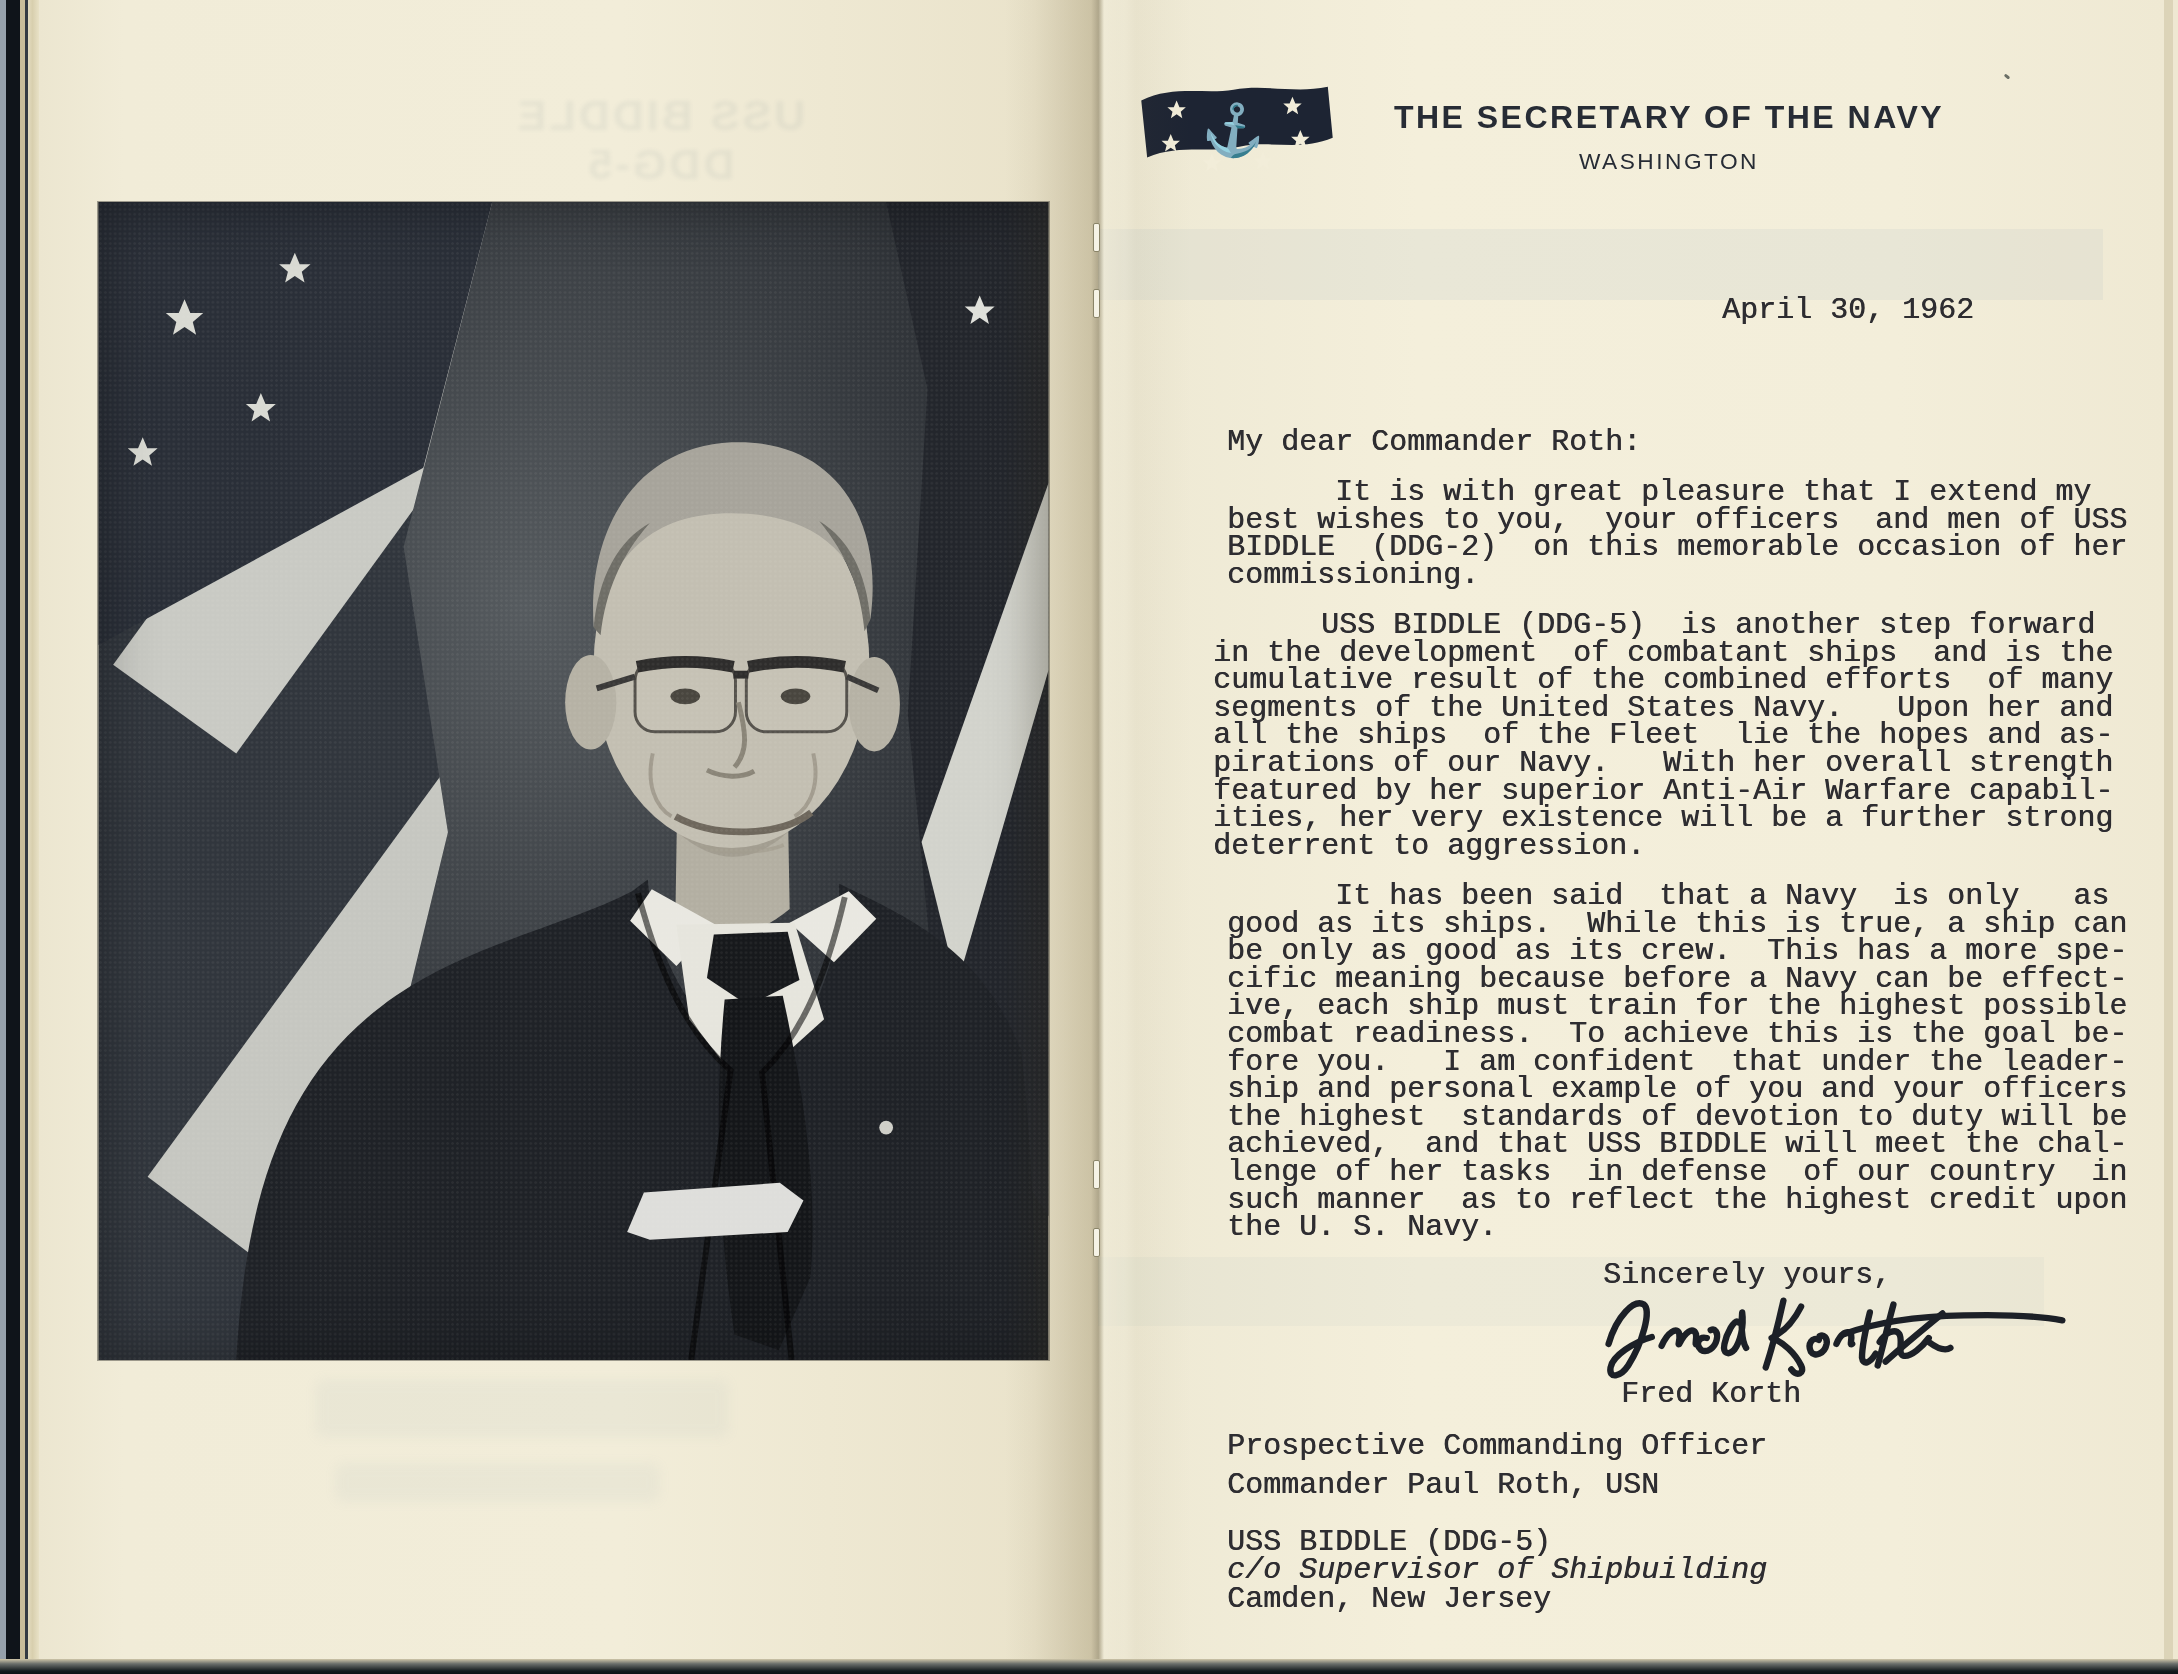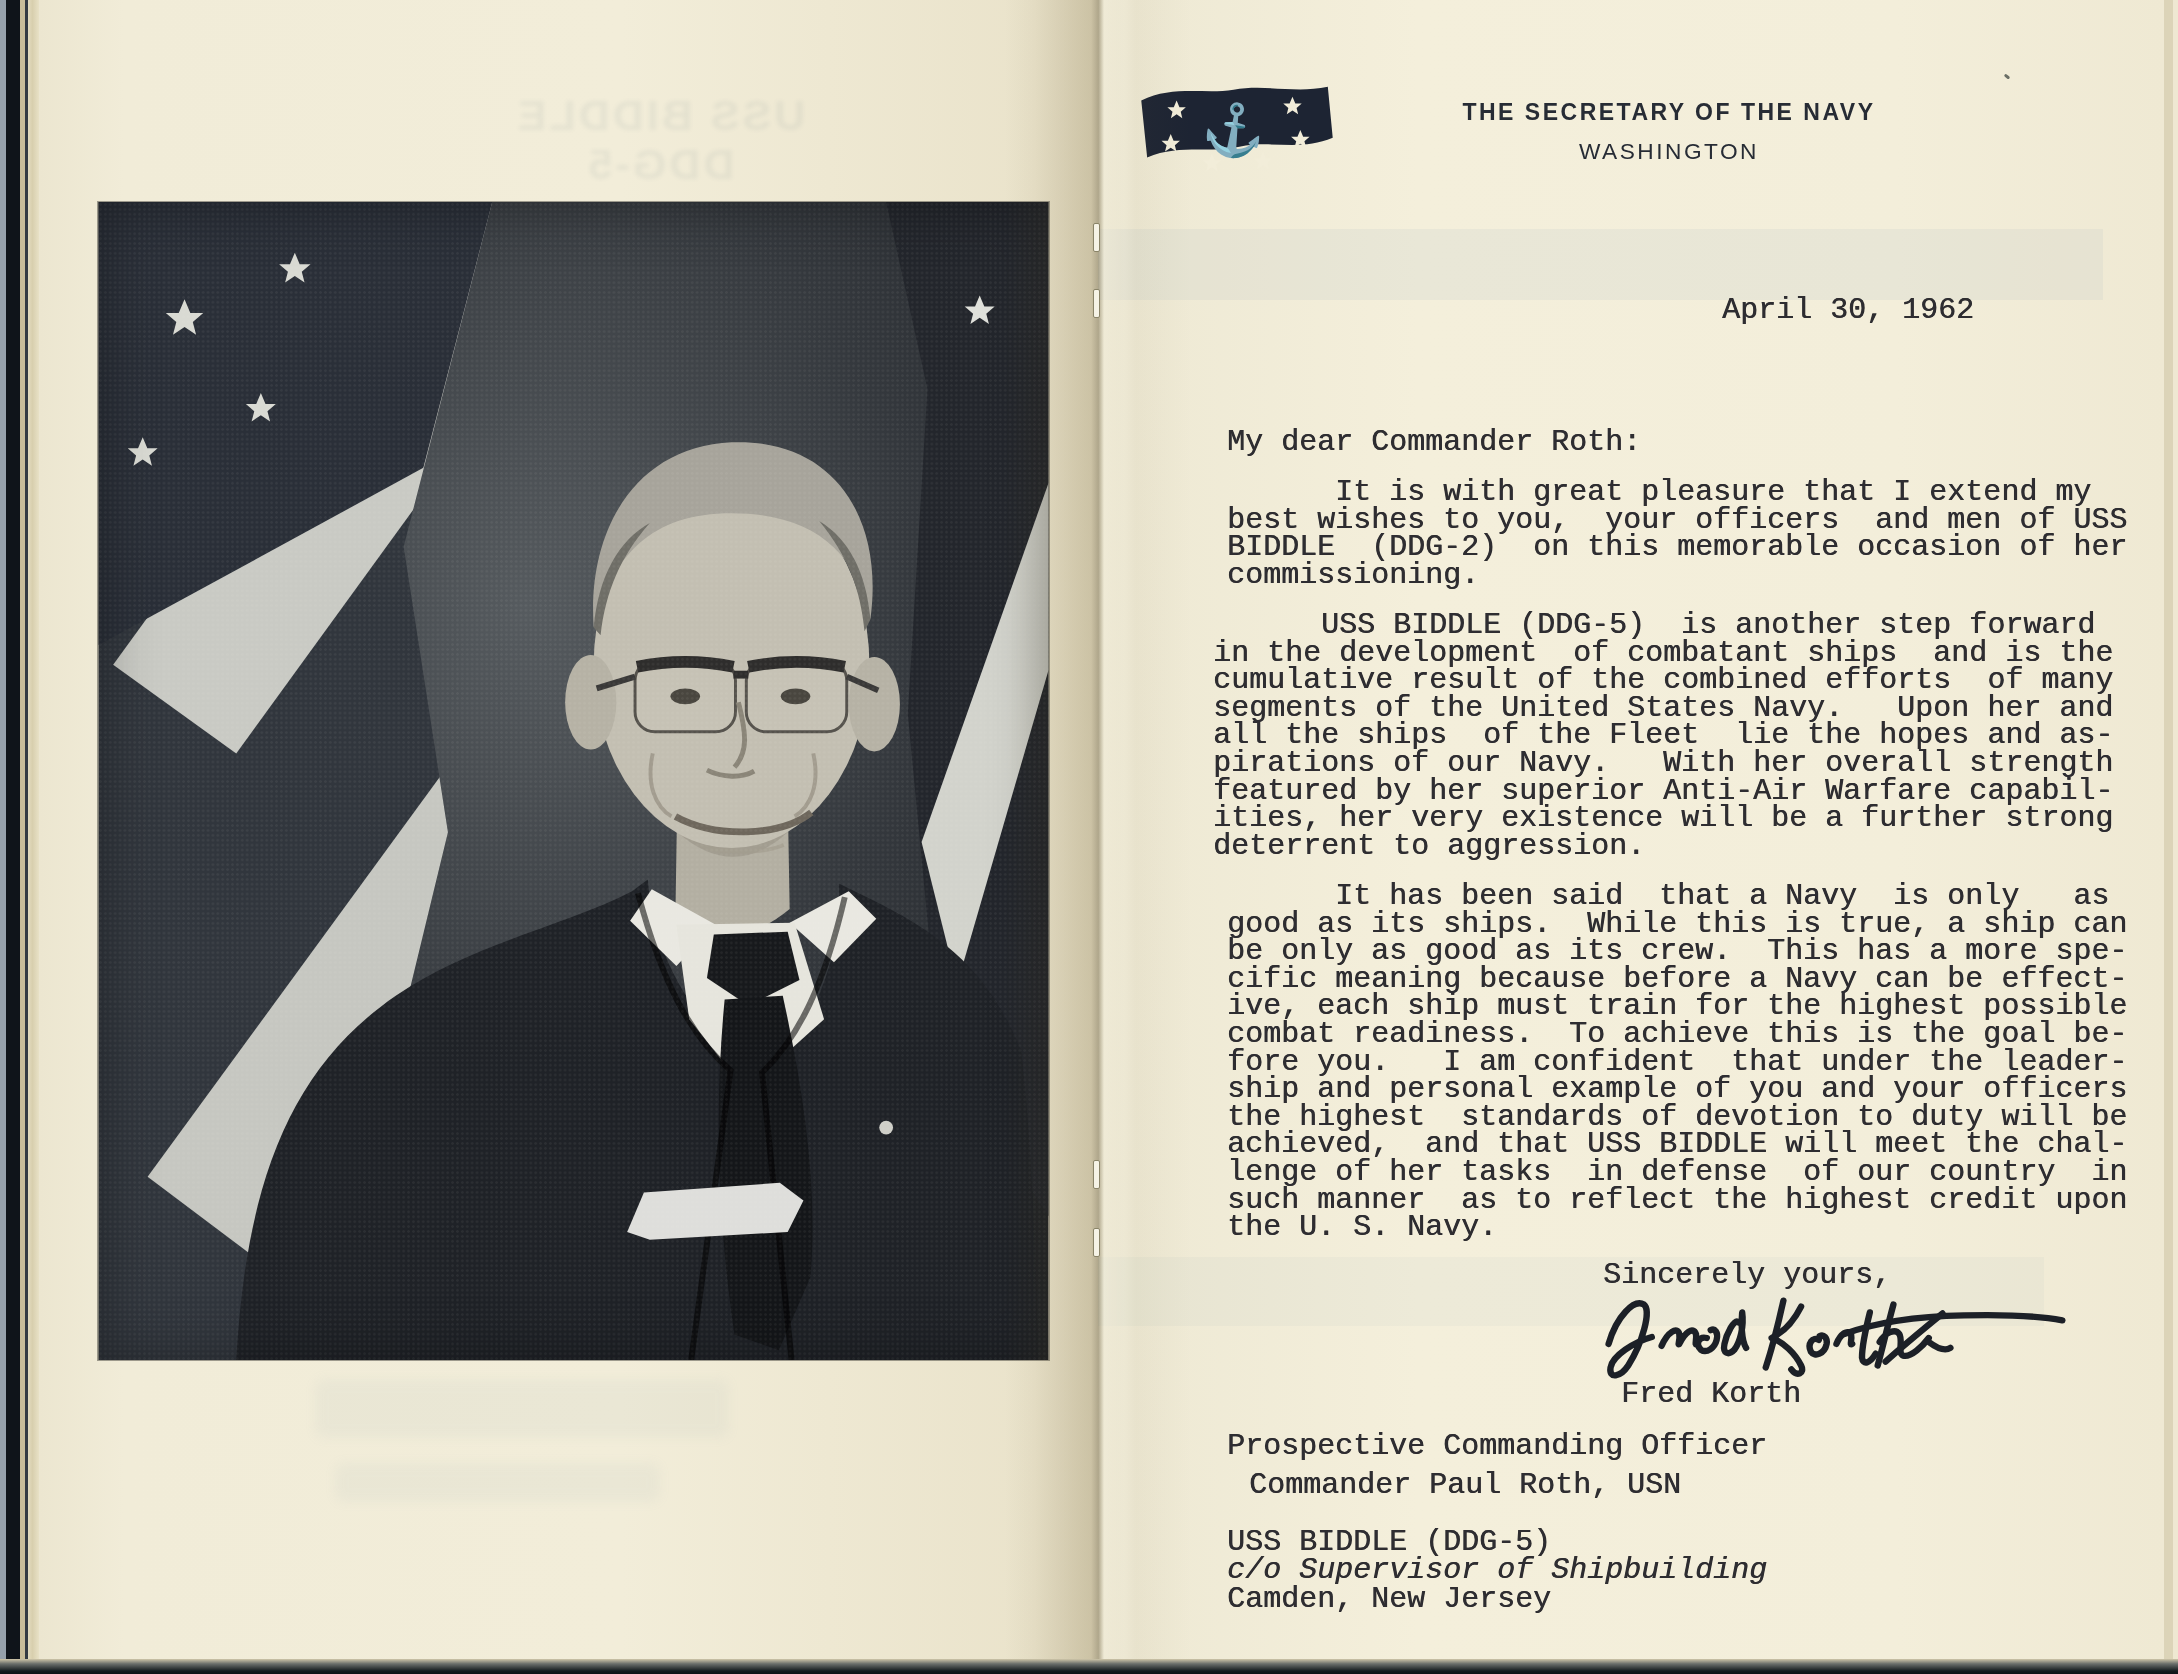--- a/index.html
+++ b/index.html
@@ -29,21 +29,21 @@
   .blue-band{position:absolute;background:#a8b8c0;}
   
   #photo{position:absolute;left:59px;top:202px;width:951px;height:1158px;outline:1px solid rgba(0,0,0,0.35);}
   #photo svg{display:block;}
   #halftone{position:absolute;left:59px;top:202px;width:951px;height:1158px;
     background-image:radial-gradient(rgba(242,240,228,0.06) 1px,transparent 1.6px);background-size:4.9px 4.9px;
     box-shadow:inset 0 0 59px rgba(0,0,0,0.35);}
   
   #letterhead-flag{position:absolute;left:32.5px;top:77px;}
   #letterhead-text{position:absolute;left:246px;top:99px;width:650px;text-align:center;color:#272c35;}
-  #lh-title{font-weight:bold;font-size:23px;letter-spacing:2.5px;}
+  #lh-title{font-weight:bold;font-size:32px;letter-spacing:2.5px;}
   #lh-sub{font-weight:normal;font-size:22.7px;letter-spacing:2.5px;margin-top:11.8px;}
   
   .tw{position:absolute;font-family:"Liberation Mono","DejaVu Sans Mono",monospace;
       font-size:30px;line-height:27.6px;color:#2e2d31;white-space:pre;
       text-shadow:0.5px 0 currentColor;}
   .addr{line-height:28.6px;}
   #fleck{position:absolute;left:906px;top:75px;width:5.9px;height:3px;background:#6b6f66;border-radius:2px;transform:rotate(38deg);}
   #signature{position:absolute;left:492px;top:1283px;}
 </style>
 </head>
@@ -227,21 +227,21 @@
         <path d="M284,30 C280,46 276,66 276,76 C277,84 284,82 290,72"></path>
         <path d="M308,22 C302,44 296,70 292,84 M294,60 C300,50 310,46 314,52 C318,58 312,72 318,74 C326,76 338,64 344,56"></path>
         <path d="M258,52 C290,40 330,34 380,33 C420,32 458,34 480,38"></path>
         <path d="M300,80 C320,62 342,44 358,31"></path>
         <path d="M344,60 C352,66 360,70 366,66"></path>
       </g>
     </svg>
 
     <div class="tw" style="left:523px;top:1381px;">Fred Korth</div>
 
-    <div class="tw addr" style="left:129px;top:1471px;margin-left:22px;">Commander Paul Roth, USN</div>
+    <div class="tw addr" style="left:129px;top:1471px;">Commander Paul Roth, USN</div>
     <div class="tw addr" style="left:129px;top:1432px;">Prospective Commanding Officer</div>
     <div class="tw addr" style="left:129px;top:1528px;">USS BIDDLE (DDG-5)</div>
     <div class="tw addr" style="left:129px;top:1556px;font-style:italic;">c/o Supervisor of Shipbuilding</div>
     <div class="tw addr" style="left:129px;top:1585px;">Camden, New Jersey</div>
   </div>
 
   <div id="gutter-shadow"></div>
   <div class="staple" style="top:223px;"></div>
   <div class="staple" style="top:289px;"></div>
   <div class="staple" style="top:1160px;"></div>

